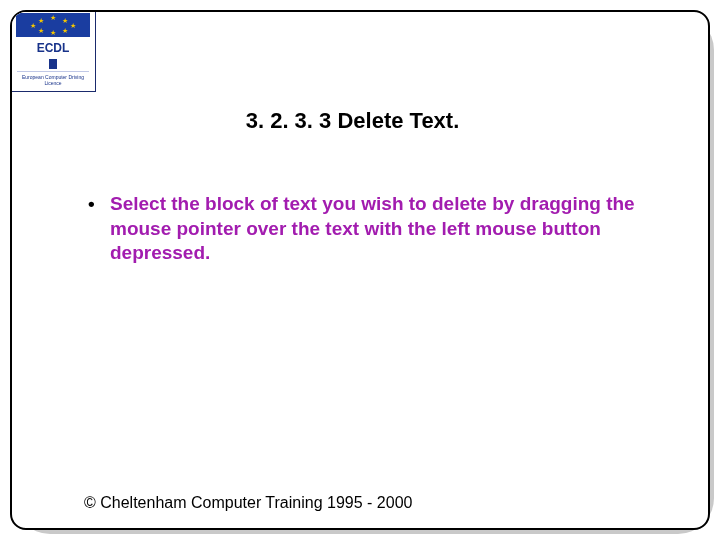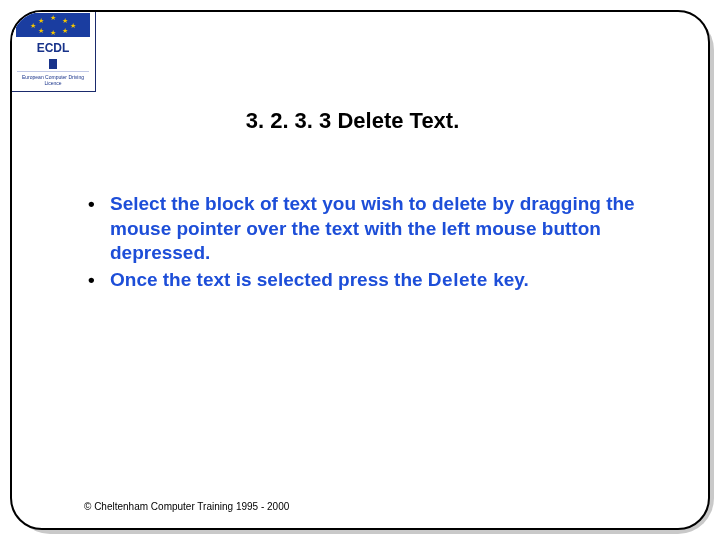--- a/index.html
+++ b/index.html
@@ -14,21 +14,21 @@
     position: absolute;
     left: 14px; top: 14px; right: 6px; bottom: 6px;
     background: #c9c9c9;
     border-radius: 36px;
   }
   .slide {
     position: absolute;
     left: 10px; top: 10px; right: 10px; bottom: 10px;
     background: #fff;
     border: 2px solid #000;
-    border-radius: 32px;
+    border-radius: 16px;
     overflow: hidden;
   }
   .logo-box {
     position: absolute;
     left: -2px; top: -2px;
     width: 86px; height: 82px;
     background: #fff;
     border: 1px solid #1a2a6c;
     display: flex;
     flex-direction: column;
@@ -52,39 +52,39 @@
     text-align: center;
     font-size: 22px;
     font-weight: bold;
     color: #000;
   }
   .bullets {
     position: absolute;
     top: 180px;
     left: 70px;
     right: 60px;
-    color: #1d4ed8;
+    color: #a21caf;
     font-size: 19px;
     font-weight: bold;
     line-height: 1.3;
   }
   .bullets ul { list-style: none; }
   .bullets li { position: relative; padding-left: 28px; margin-bottom: 2px; }
   .bullets li::before {
     content: "•";
     position: absolute;
     left: 6px; top: 0;
     color: #000;
     font-size: 19px;
   }
   .delete-key { font-family: "Arial Black", Arial, sans-serif; font-weight: 900; letter-spacing: 0.5px; }
   .footer-left {
     position: absolute;
     left: 72px; bottom: 16px;
-    font-size: 10px;
+    font-size: 16px;
     color: #000;
   }
   .footer-right {
     position: absolute;
     right: 36px; bottom: 16px;
     font-size: 10px;
     color: #000;
   }
 </style>
 </head>
@@ -112,22 +112,19 @@
       <div class="logo-sub">European Computer Driving Licence</div>
     </div>
 
     <div class="title">3. 2. 3. 3 Delete Text.</div>
 
     <div class="bullets">
       <ul>
         <li>
           <span>Select the block of text you wish to delete by dragging the mouse pointer over the text with the left mouse button depressed.</span>
         </li>
-        <li>
-          <span>Once the text is selected press the </span><span class="delete-key">Delete</span><span> key.</span>
-        </li>
       </ul>
     </div>
 
     <div class="footer-left">© Cheltenham Computer Training 1995 - 2000</div>
 
   </div>
 </div>
 
 </body></html>

